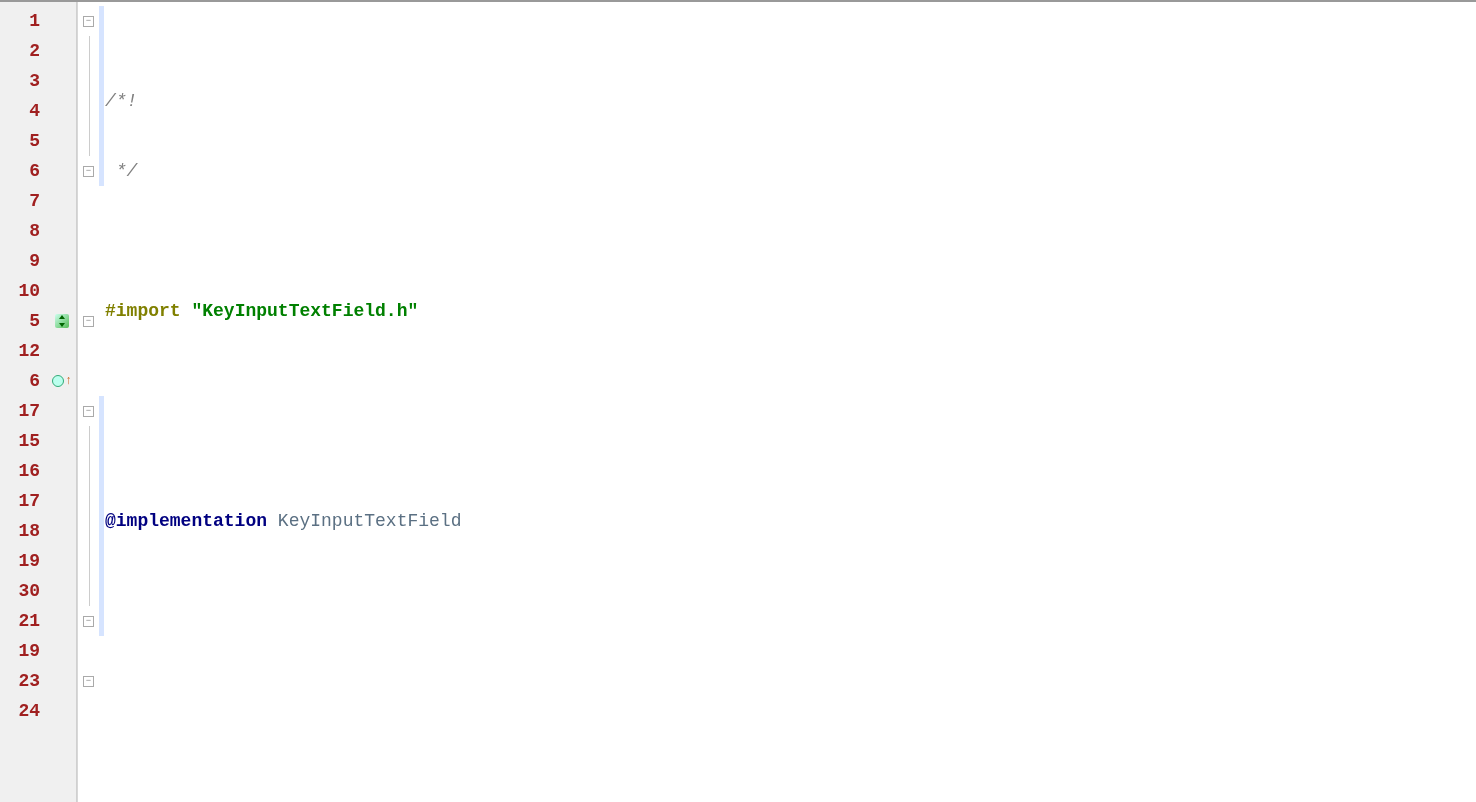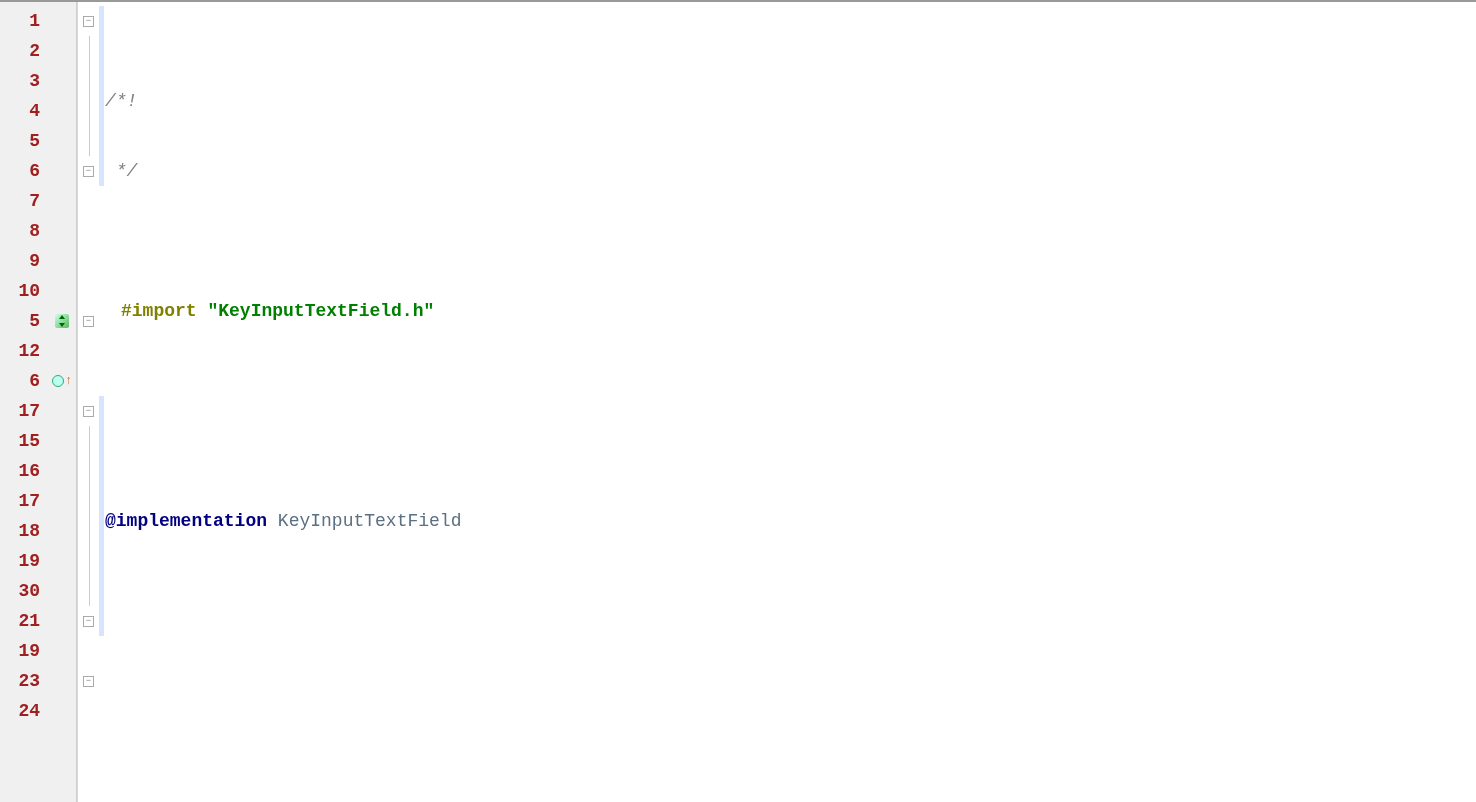--- a/index.html
+++ b/index.html
@@ -53,21 +53,21 @@
     }
     .code {
       flex: 1;
       padding: 4px 0 0 6px;
       white-space: pre;
       color: #222;
       position: relative;
     }
     .code-line { height: 30px; line-height: 30px; }
     .comment { color: #808080; font-style: italic; }
-    .directive { color: #808000; font-weight: bold; margin-left: 16px; }
+    .directive { color: #808000; font-weight: bold; }
     .string { color: #008000; font-weight: bold; }
     .keyword { color: #000080; font-weight: bold; }
     .classname { color: #5b7083; }
     .annot-nav {
       width: 14px; height: 14px; border-radius: 2px;
       background: linear-gradient(135deg,#cfe,#5b5);
       position: relative;
     }
     .annot-nav::before, .annot-nav::after {
       content:''; position:absolute; width:0; height:0;

